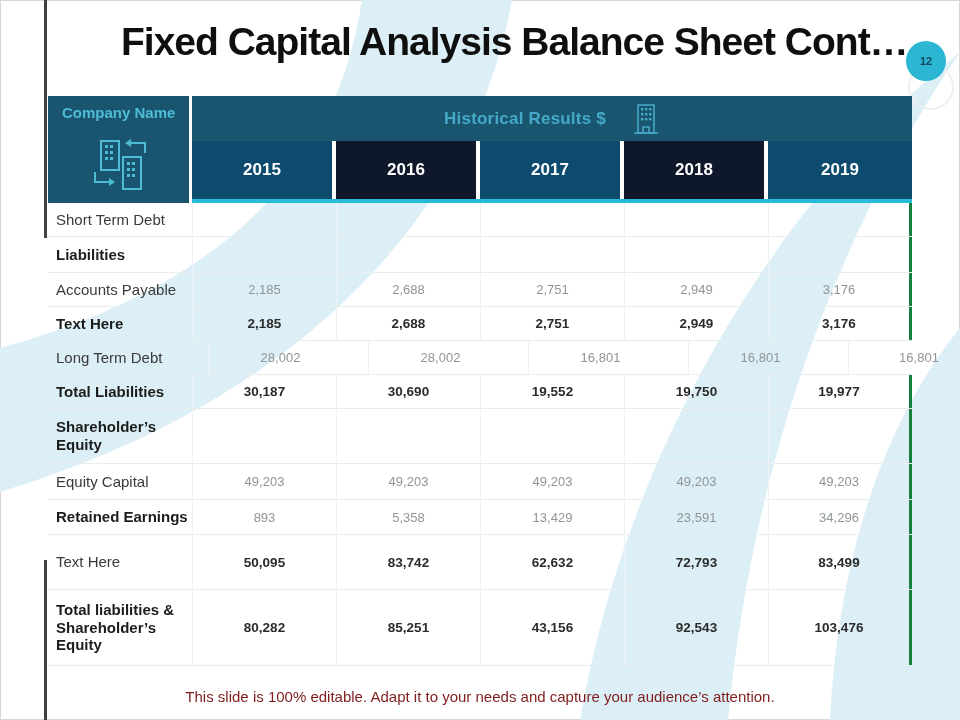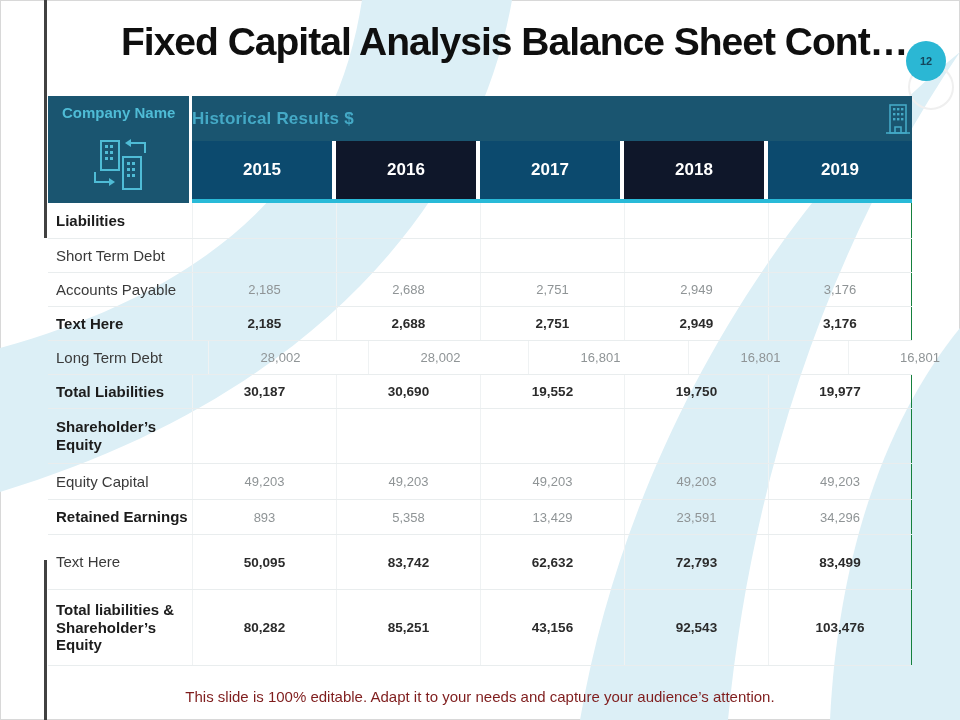--- a/index.html
+++ b/index.html
@@ -17,34 +17,34 @@
   #badge-ring{position:absolute;left:908px;top:64px;width:42px;height:42px;border:2px solid #efefef;border-radius:50%;z-index:1;background:transparent;}
   #page-badge{position:absolute;left:906px;top:41px;width:40px;height:40px;border-radius:50%;background:#2BB7D4;color:#15465c;font-size:11px;font-weight:bold;display:flex;align-items:center;justify-content:center;z-index:2;}
 
   
   #table{position:absolute;left:48px;top:96px;width:864px;z-index:2;}
   #thead{display:flex;}
   #company-cell{width:144px;height:107px;background:#1A5570;box-sizing:border-box;padding:8px 0 0 14px;position:relative;border-right:3px solid #ffffff;flex:none;}
   #company-label{color:#4FBCD6;font-weight:bold;font-size:15px;}
   #company-icon{position:absolute;left:38px;top:40px;}
   #head-right{width:720px;flex:none;}
-  #head-band{height:45px;background:#1A5570;display:flex;align-items:center;justify-content:space-between;gap:26px;}
+  #head-band{height:45px;background:#1A5570;display:flex;align-items:center;justify-content:center;gap:26px;}
   #head-title{color:#44A9C6;font-weight:bold;font-size:17px;letter-spacing:.2px;}
   #year-row{display:flex;height:58px;}
   .year-cell{width:144px;box-sizing:border-box;display:flex;align-items:center;justify-content:center;color:#ffffff;font-weight:bold;font-size:17px;border-right:4px solid #ffffff;flex:none;}
   .year-cell:last-child{border-right:none;}
   .year-teal{background:#0c4a6e;}
   .year-light{background:#0f172a;}
   #head-strip{height:4px;background:#29BAD8;}
 
   .t-row{display:flex;border-bottom:1px solid #E9EDEE;background:transparent;}
   .t-label{width:144px;box-sizing:border-box;padding:3px 4px 3px 8px;display:flex;align-items:center;font-size:15px;color:#3A3A3A;line-height:1.18;flex:none;}
   .t-label.bold{font-weight:bold;color:#1C1C1C;}
   .t-val{width:144px;box-sizing:border-box;border-left:1px solid #EFF2F3;display:flex;align-items:center;justify-content:center;font-size:13px;color:#8F9496;flex:none;}
-  .t-row .t-val:last-child{border-right:1px solid #15803d;text-align:center;}
+  .t-row .t-val:last-child{border-right:3px solid #15803d;text-align:center;}
   .t-val.bold{font-weight:bold;color:#2B2B2B;font-size:13.5px;}
 
   #footer{position:absolute;left:0;top:688px;width:960px;text-align:center;font-size:15px;color:#7f1d1d;z-index:2;}
 </style>
 </head>
 <body>
 
 <div id="page">
 
   <svg id="bg-swooshes" width="960" height="720" viewBox="0 0 960 720">
@@ -115,30 +115,30 @@
             <div class="year-cell year-teal">2015</div>
             <div class="year-cell year-light">2016</div>
             <div class="year-cell year-teal">2017</div>
             <div class="year-cell year-light">2018</div>
             <div class="year-cell year-teal">2019</div>
           </div>
         <div id="head-strip"></div>
       </div>
     </div>
     <div id="tbody">
+        <div class="t-row" style="min-height: 33px;">
+          <div class="t-label">Short Term Debt</div>
+          <div class="t-val"></div>
+          <div class="t-val"></div>
+          <div class="t-val"></div>
+          <div class="t-val"></div>
+          <div class="t-val"></div>
+        </div>
         <div class="t-row" style="min-height: 35px;">
           <div class="t-label bold">Liabilities</div>
-          <div class="t-val"></div>
-          <div class="t-val"></div>
-          <div class="t-val"></div>
-          <div class="t-val"></div>
-          <div class="t-val"></div>
-        </div>
-        <div class="t-row" style="min-height: 33px;">
-          <div class="t-label">Short Term Debt</div>
           <div class="t-val"></div>
           <div class="t-val"></div>
           <div class="t-val"></div>
           <div class="t-val"></div>
           <div class="t-val"></div>
         </div>
         <div class="t-row" style="min-height: 33px;">
           <div class="t-label">Accounts Payable</div>
           <div class="t-val">2,185</div>
           <div class="t-val">2,688</div>

